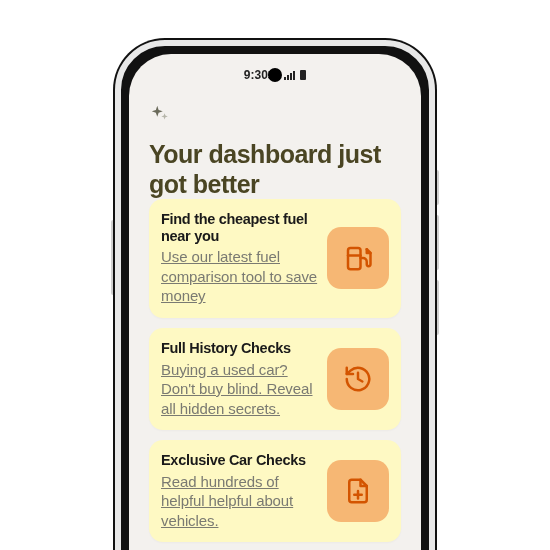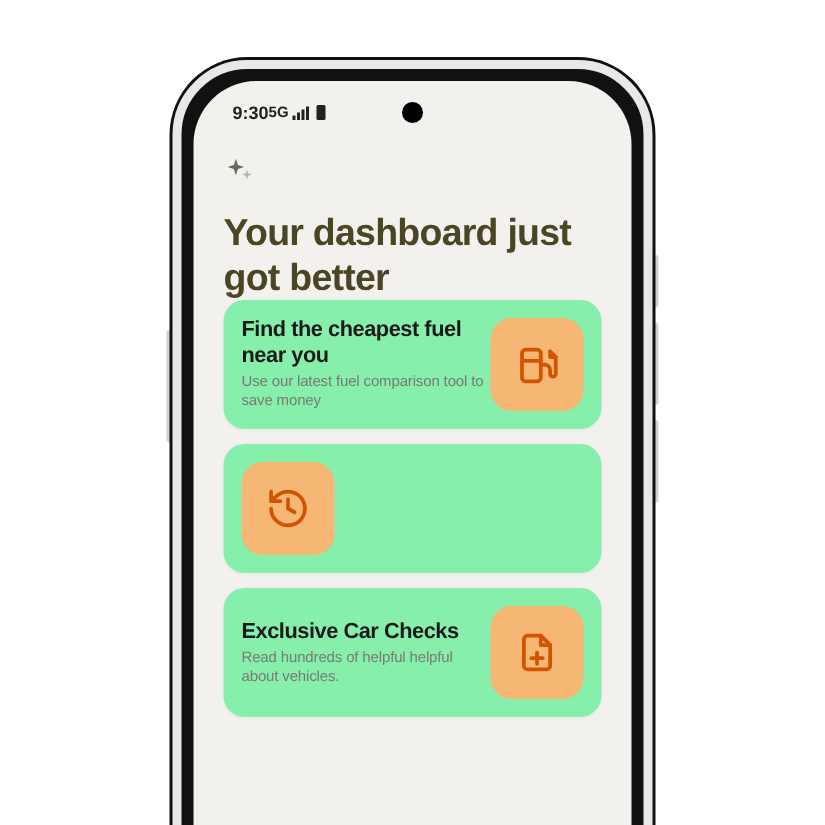--- a/index.html
+++ b/index.html
@@ -49,21 +49,21 @@
     left: 50%;
     transform: translateX(-50%);
     width: 14px;
     height: 14px;
     background: #000;
     border-radius: 50%;
     z-index: 5;
   }
   .status-bar {
     display: flex;
-    justify-content: flex-start;
+    justify-content: center;
     align-items: center;
     padding: 14px 26px 0 26px;
     font-size: 12px;
     font-weight: 600;
     color: #222;
   }
   .status-right {
     display: flex;
     align-items: center;
     gap: 3px;
@@ -78,43 +78,44 @@
   .content { padding: 22px 20px 0 20px; }
   .sparkle { color:#6a6a5a; margin-bottom: 10px; }
   .headline {
     font-size: 25px;
     font-weight: 600;
     line-height: 1.18;
     color: #4a4523;
     letter-spacing: -0.5px;
   }
   .card {
-    background: #86efac;
+    background: #fef9c3;
     border-radius: 14px;
     padding: 12px 12px;
     margin-bottom: 10px;
     display: flex;
     align-items: center;
     gap: 4px;
     box-shadow: 0 1px 2px rgba(0,0,0,0.03);
   }
   .card-text { flex: 1; min-width: 0; }
   .card-title {
     font-size: 14.5px;
     font-weight: 700;
     color: #1a1a1a;
     letter-spacing: -0.3px;
     line-height: 1.15;
     margin-bottom: 3px;
   }
   .card-sub {
-    font-size: 10px;
+    font-size: 15px;
     line-height: 1.3;
     color: #7a7a72;
     letter-spacing: -0.1px;
+    text-decoration: underline;
   }
   .card-icon {
     width: 62px;
     height: 62px;
     flex: 0 0 62px;
     border-radius: 14px;
     background: #f6b774;
     display: flex;
     align-items: center;
     justify-content: center;
@@ -165,20 +166,24 @@
             <svg viewBox="0 0 24 24">
                 <rect x="4" y="4" width="10" height="17" rx="2"></rect>
                 <line x1="4" y1="10" x2="14" y2="10"></line>
                 <path d="M14 12h2a3 3 0 0 1 3 3v2a1.5 1.5 0 0 0 3 0V8l-3-3"></path>
                 <path d="M19 5v3h3"></path>
               </svg>
           </div>
         </div>
 
         <div class="card">
+          <div class="card-text">
+            <div class="card-title">Full History Checks</div>
+            <div class="card-sub">Buying a used car? Don't buy blind. Reveal all hidden secrets.</div>
+          </div>
           <div class="card-icon">
             <svg viewBox="0 0 24 24">
                 <path d="M3 12a9 9 0 1 0 3-6.7L3 8"></path>
                 <polyline points="3 3 3 8 8 8"></polyline>
                 <polyline points="12 7 12 12 15.5 14"></polyline>
               </svg>
           </div>
         </div>
 
         <div class="card">

